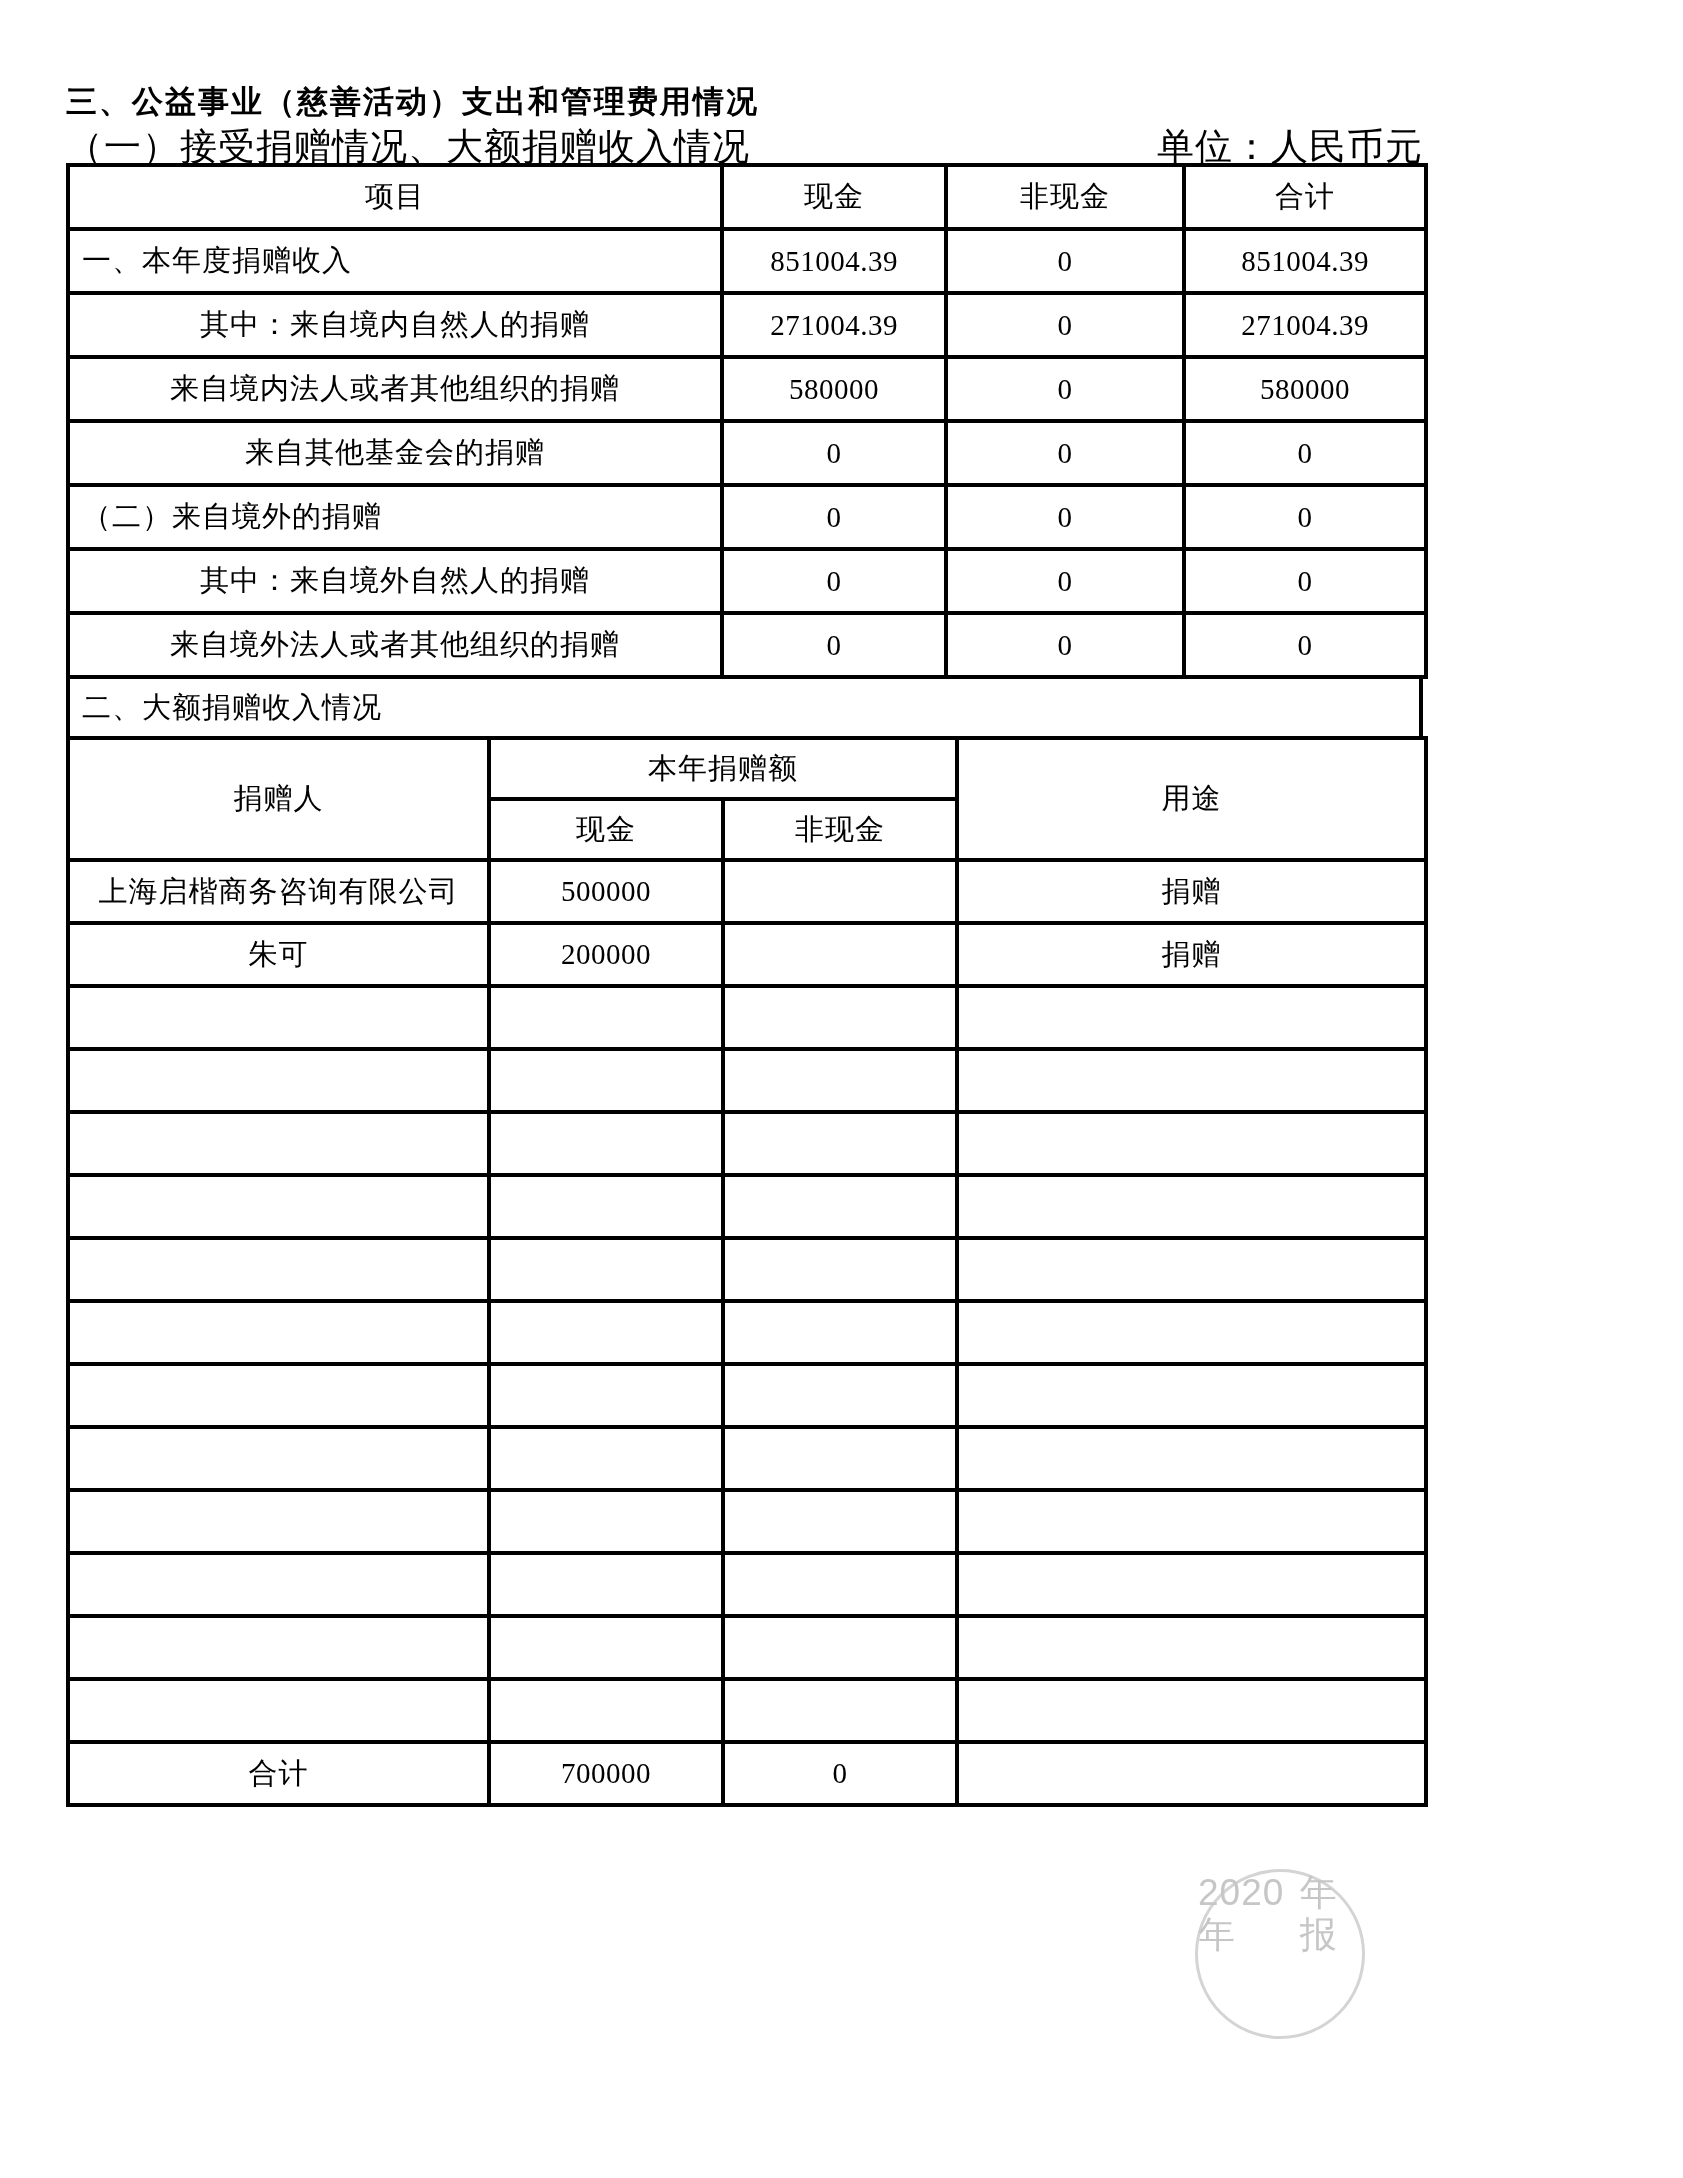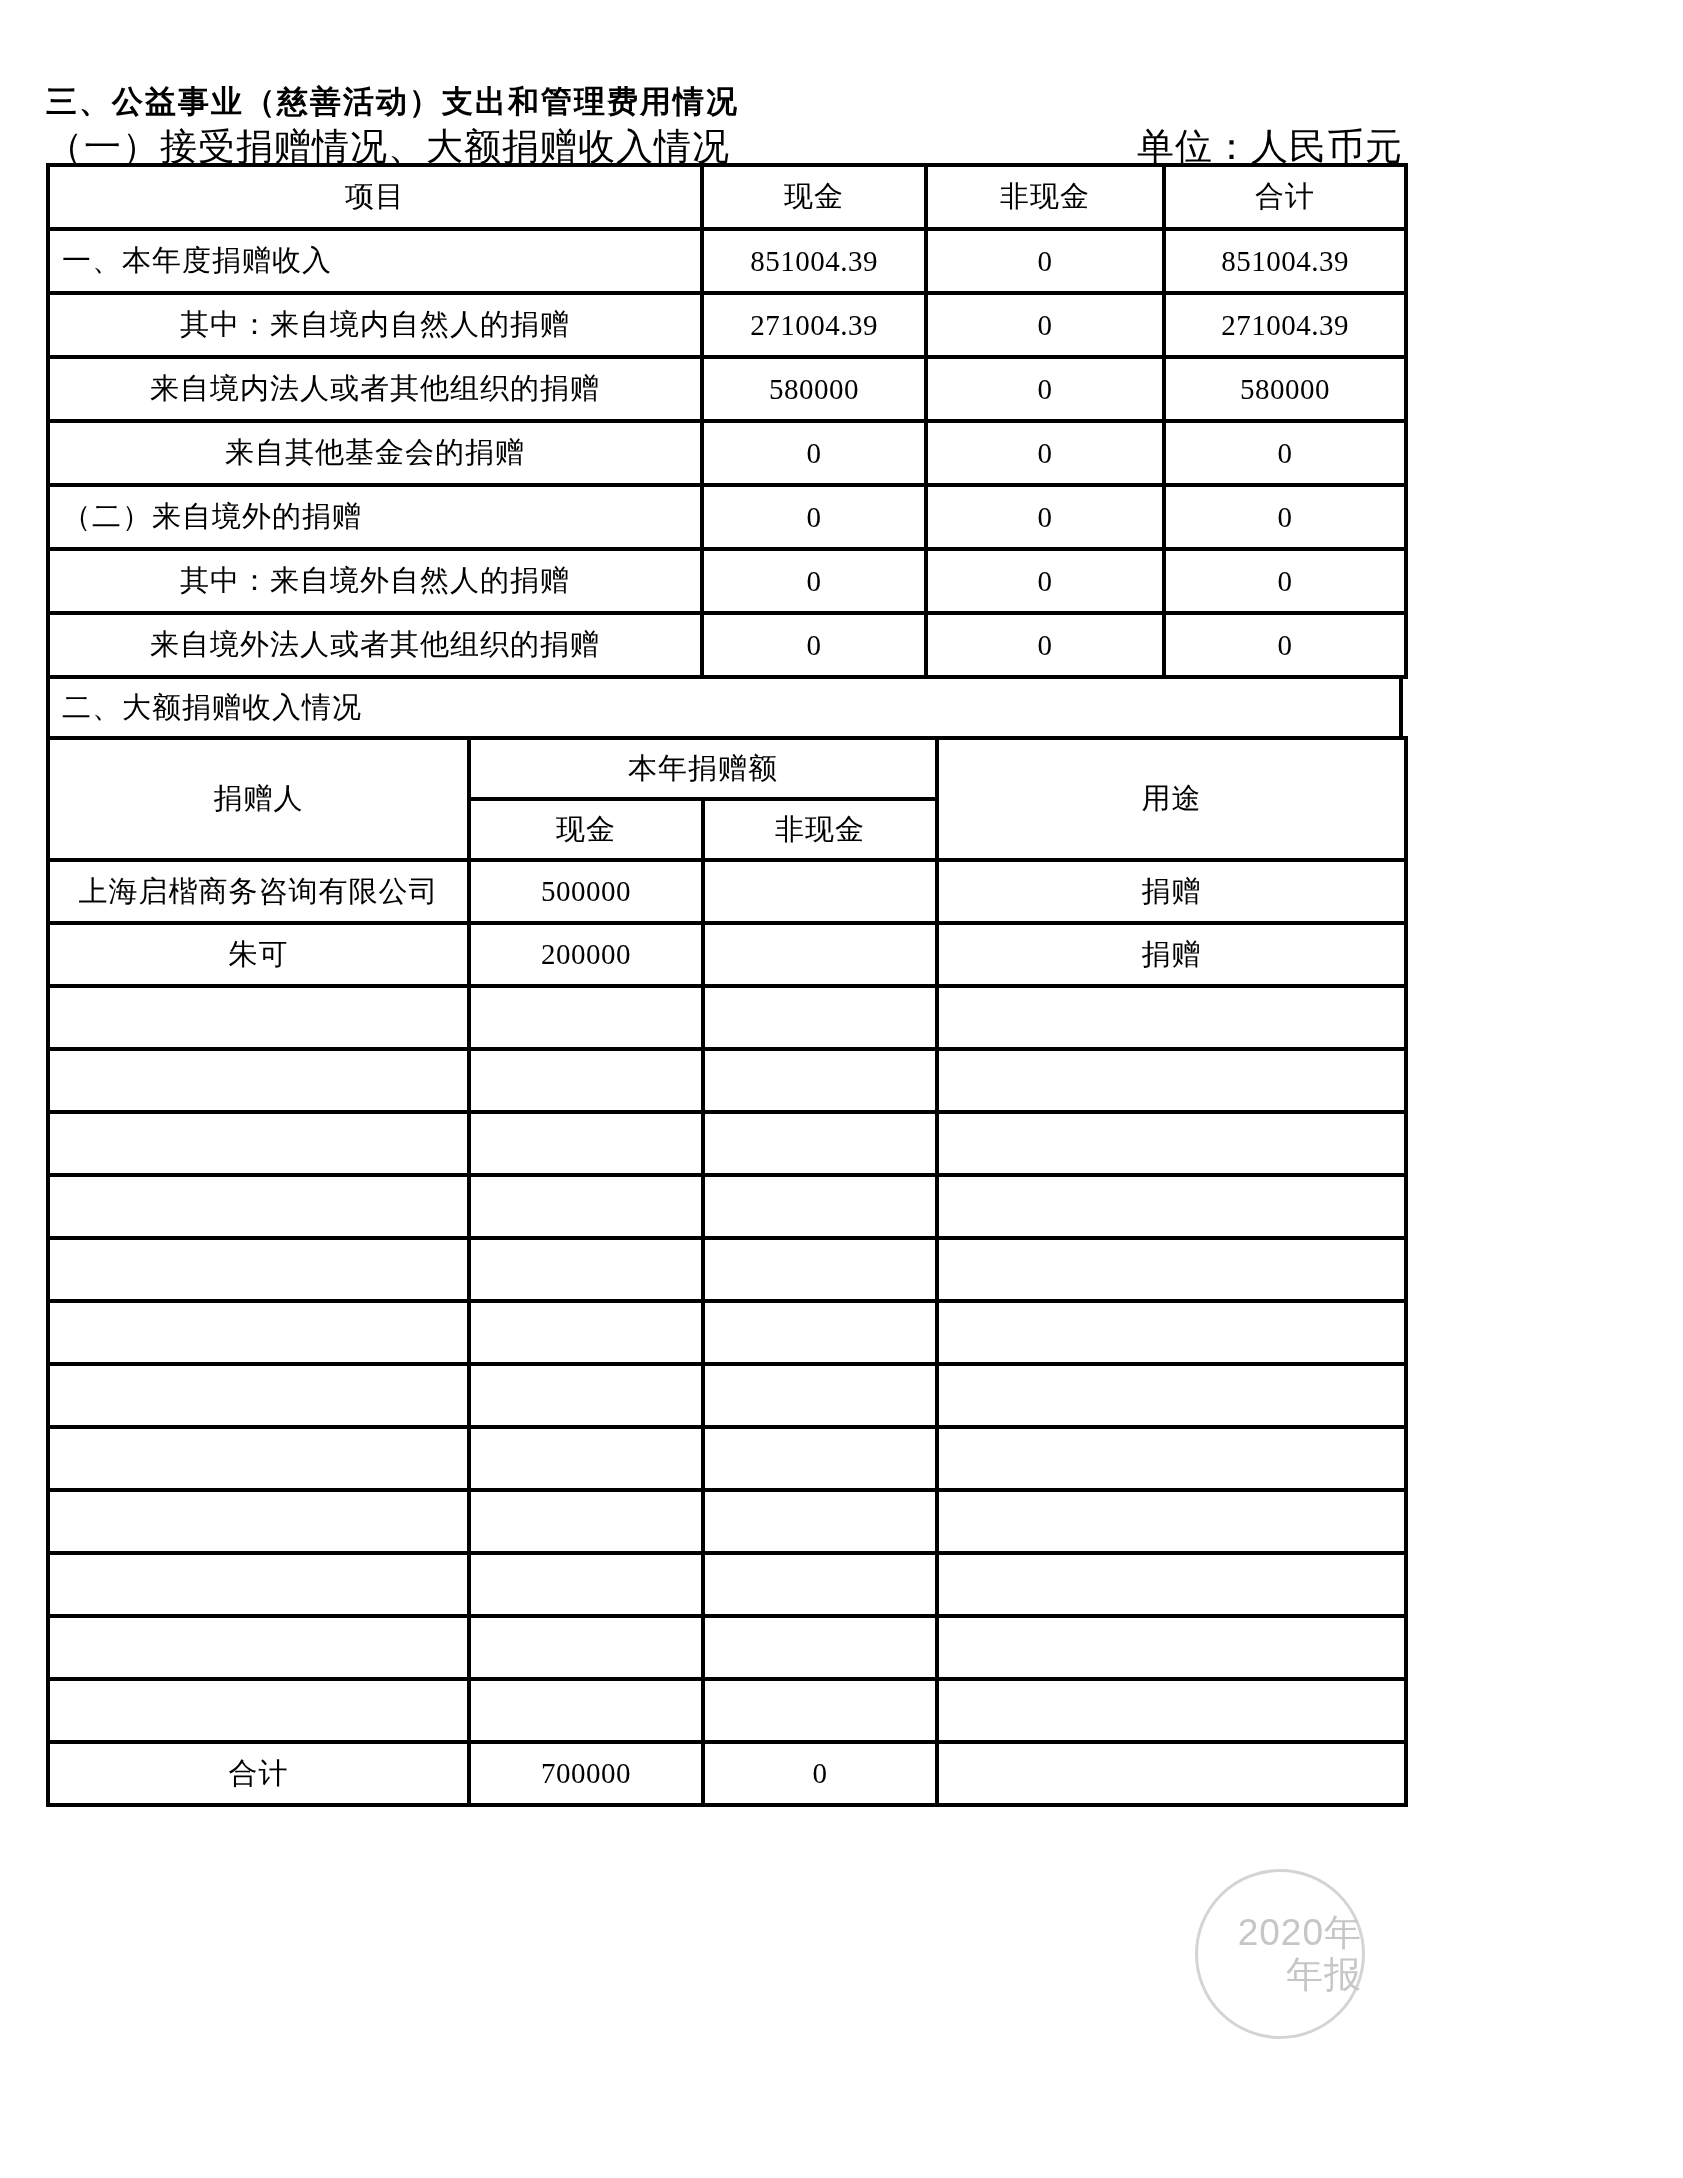--- a/index.html
+++ b/index.html
@@ -10,21 +10,21 @@
   body {
     position: relative;
     width: 1683px;
     height: 2178px;
     font-family: "Liberation Serif", "DejaVu Serif", serif;
     color: #000000;
     overflow: hidden;
   }
   .doc {
     position: absolute;
-    left: 46px;
+    left: 66px;
     top: 85px;
     width: 1357px;
   }
   .page-title {
     font-size: 31px;
     font-weight: 600;
     letter-spacing: 2px;
     line-height: 34px;
     margin: 0;
   }
@@ -67,23 +67,23 @@
   .num { letter-spacing: 0.5px; }
   .watermark {
     position: absolute;
     left: 1195px;
     top: 1869px;
     width: 164px;
     height: 164px;
     border: 3px solid #d4d4d4;
     border-radius: 50%;
     display: flex;
-    flex-direction: column;
+    flex-direction: row;
     justify-content: center;
-    align-items: flex-end;
+    align-items: flex-start;
     color: #c6c6c6;
     font-size: 37px;
     line-height: 42px;
     font-family: "Liberation Sans", "DejaVu Sans", sans-serif;
     letter-spacing: 1px;
   }
 </style>
 </head>
 <body>
 

